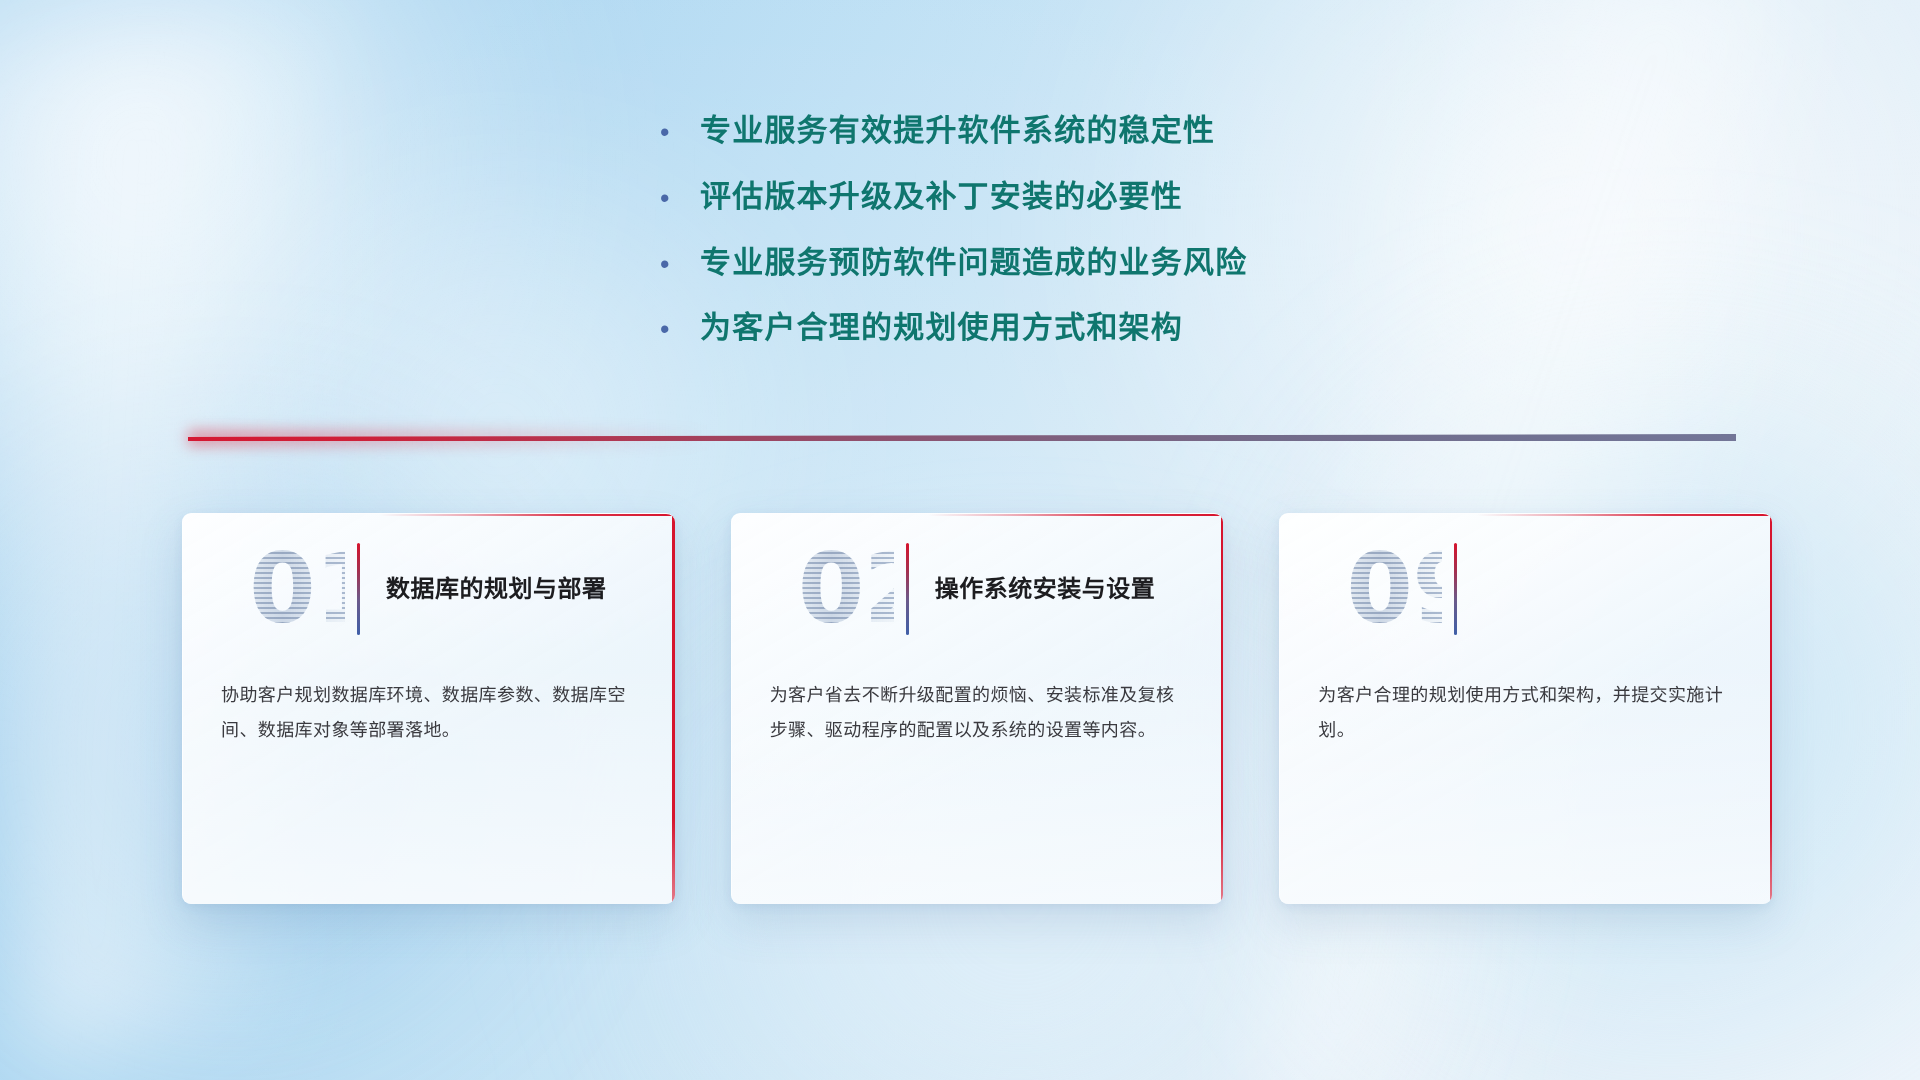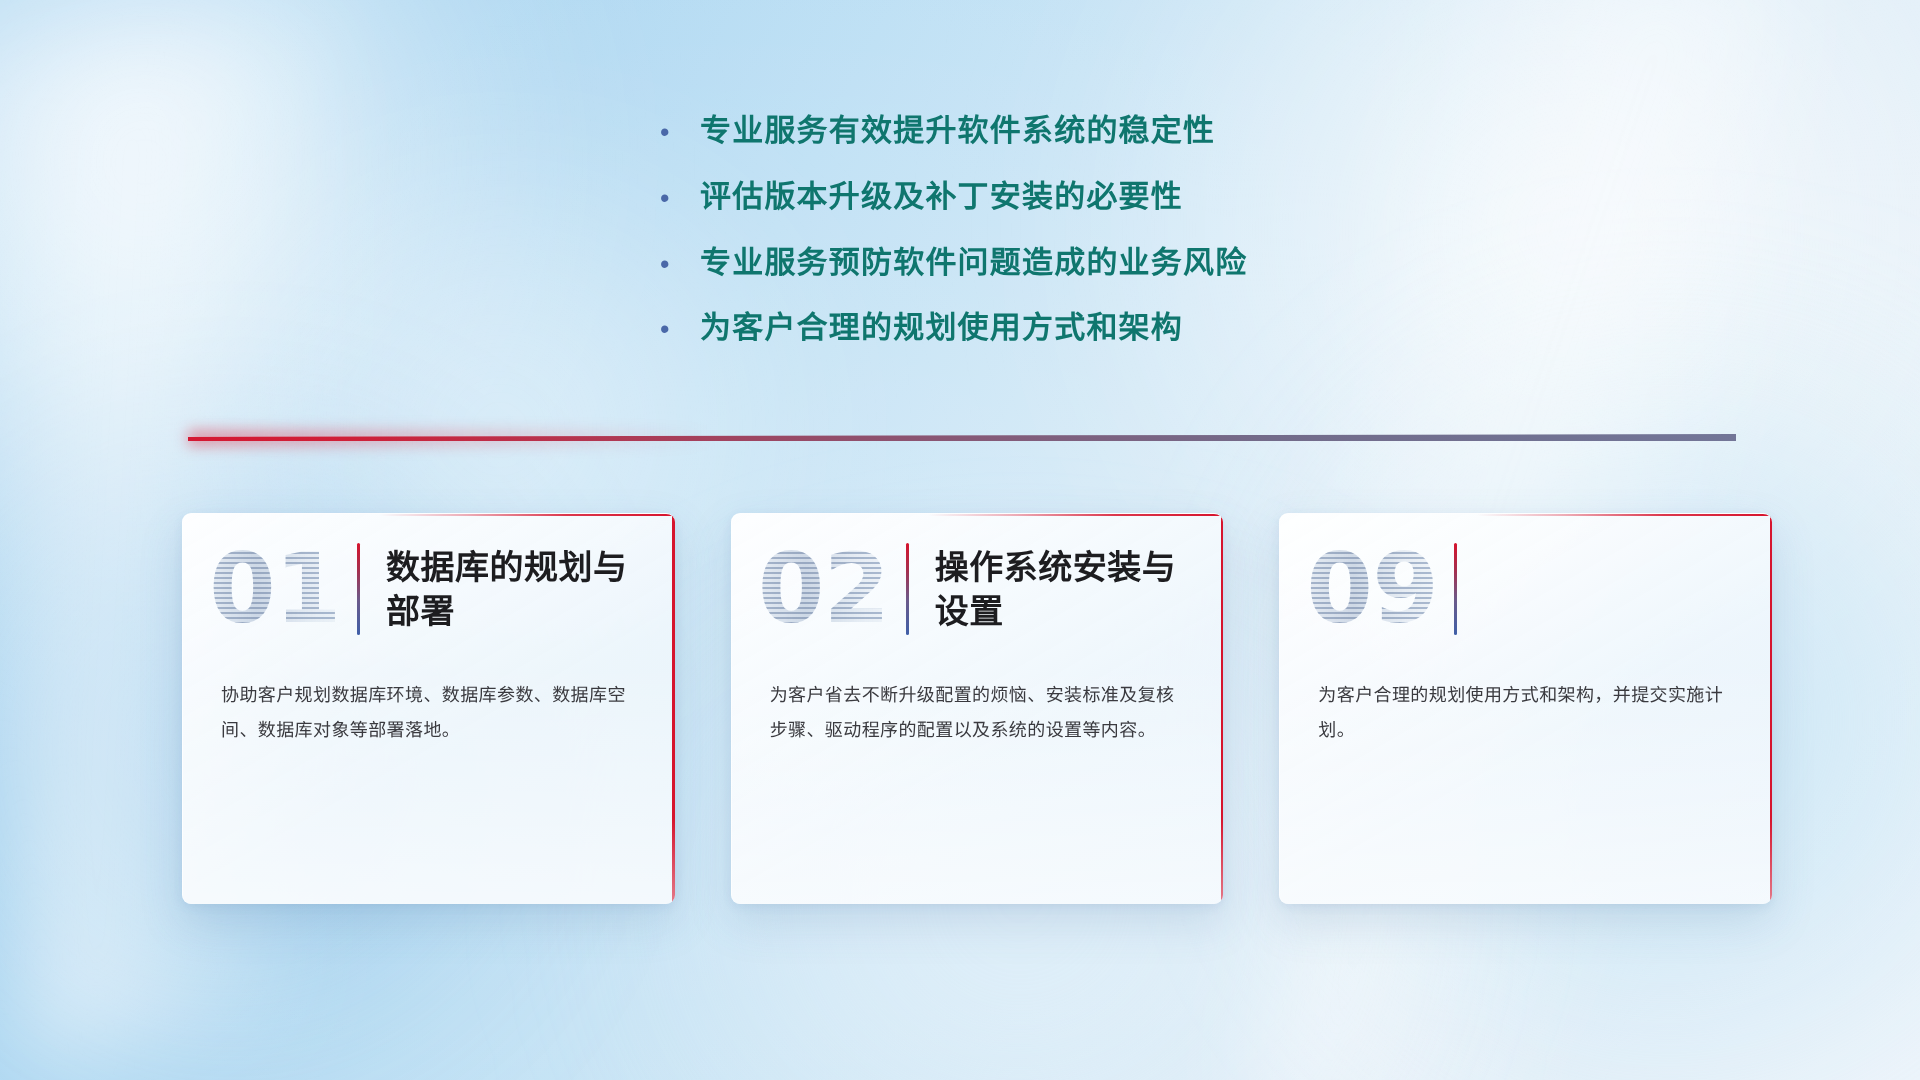--- a/index.html
+++ b/index.html
@@ -244,32 +244,33 @@
       linear-gradient(90deg,
         rgba(150,172,200,0.35) 0%,
         rgba(120,146,182,0.55) 35%,
         rgba(150,172,200,0.30) 75%,
         rgba(170,188,210,0.18) 100%);
     background-blend-mode: multiply;
     -webkit-background-clip: text;
     background-clip: text;
     opacity: 0.62;
     user-select: none;
+    margin-left: 40px;
   }
   .card-rule {
     flex: 0 0 3px;
     width: 3px;
     height: 92px;
     margin: 0 26px 0 4px;
     background: linear-gradient(180deg, #d6142d 0%, #a52f4e 30%, #6b5a8a 62%, #3f5fa8 100%);
     border-radius: 2px;
   }
   .card-title {
     font-family: "Liberation Sans", "DejaVu Sans", sans-serif;
-    font-size: 34px;
+    font-size: 24px;
     font-weight: 700;
     color: #1d1d20;
     line-height: 1.3;
     letter-spacing: 0.5px;
     max-width: 250px;
   }
   .card-body {
     position: relative;
     padding: 40px 38px 0 38px;
     font-family: "Liberation Sans", "DejaVu Sans", sans-serif;

